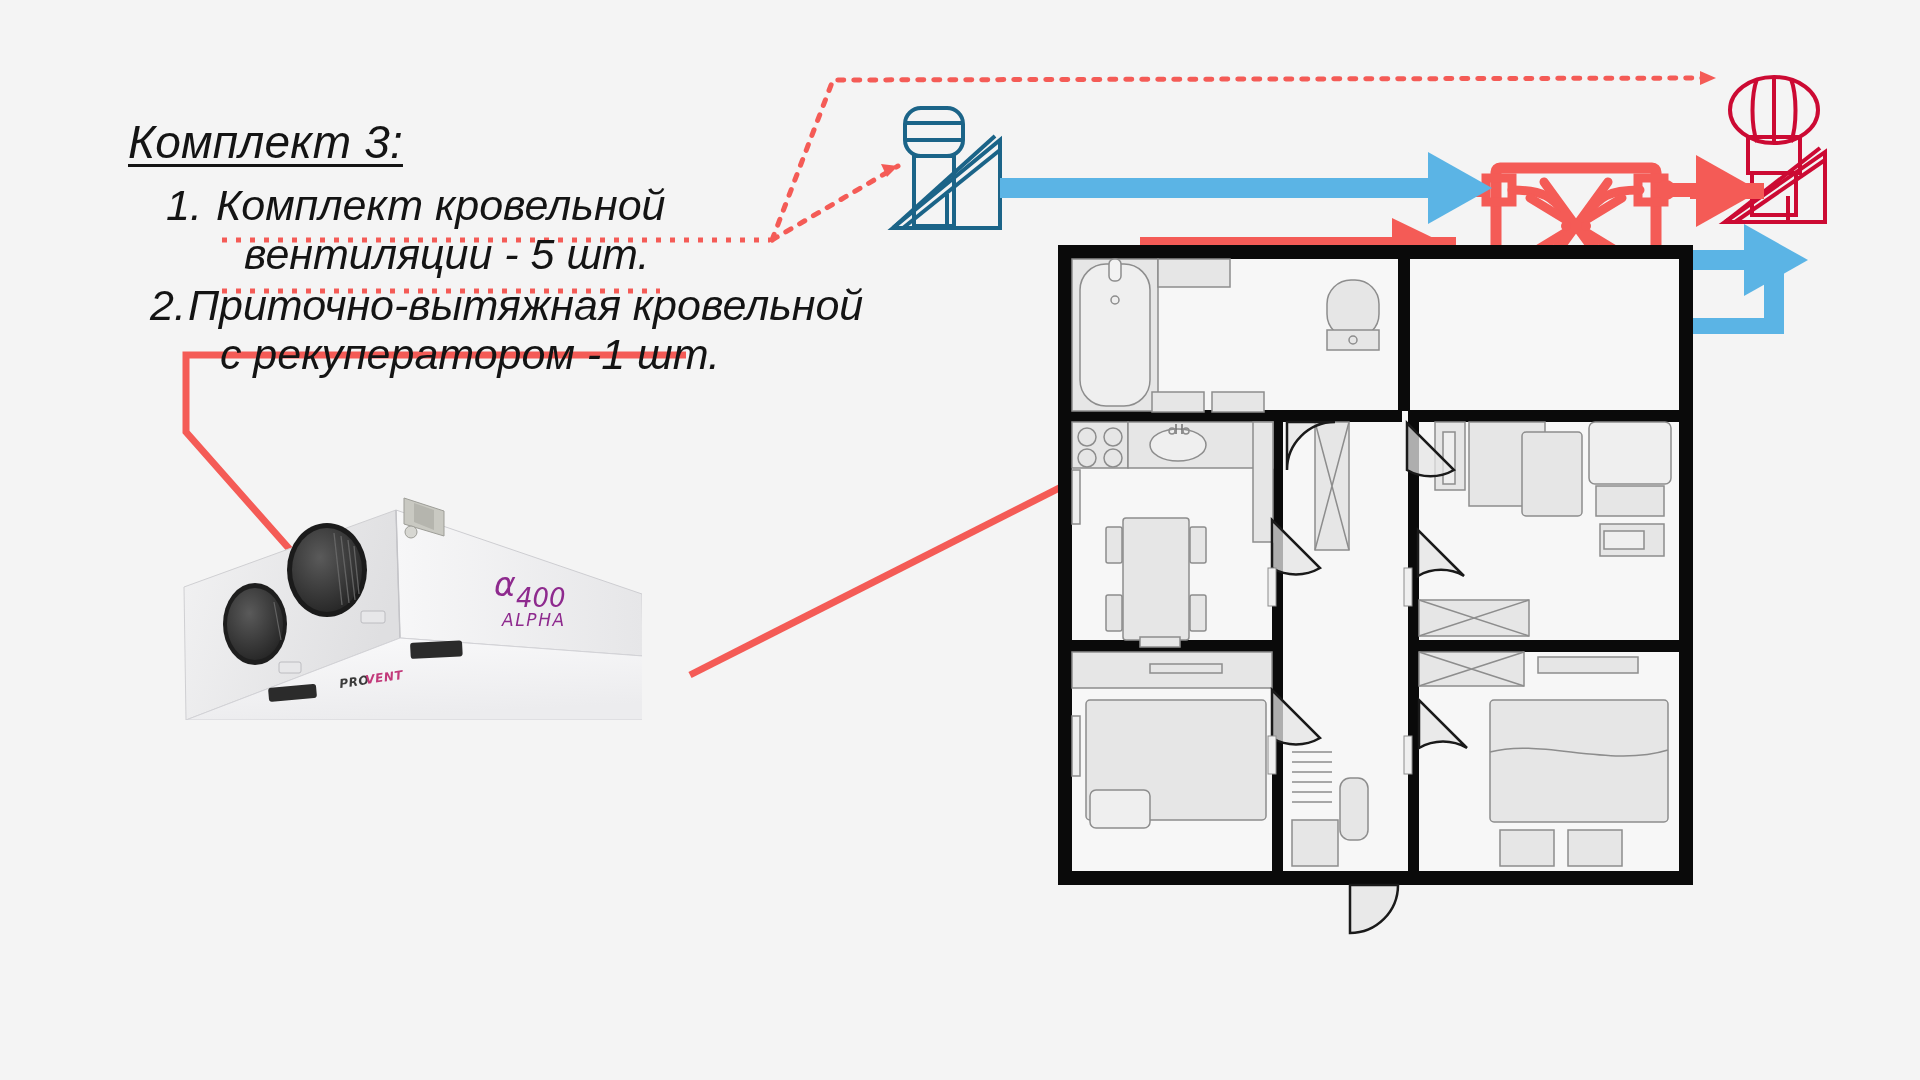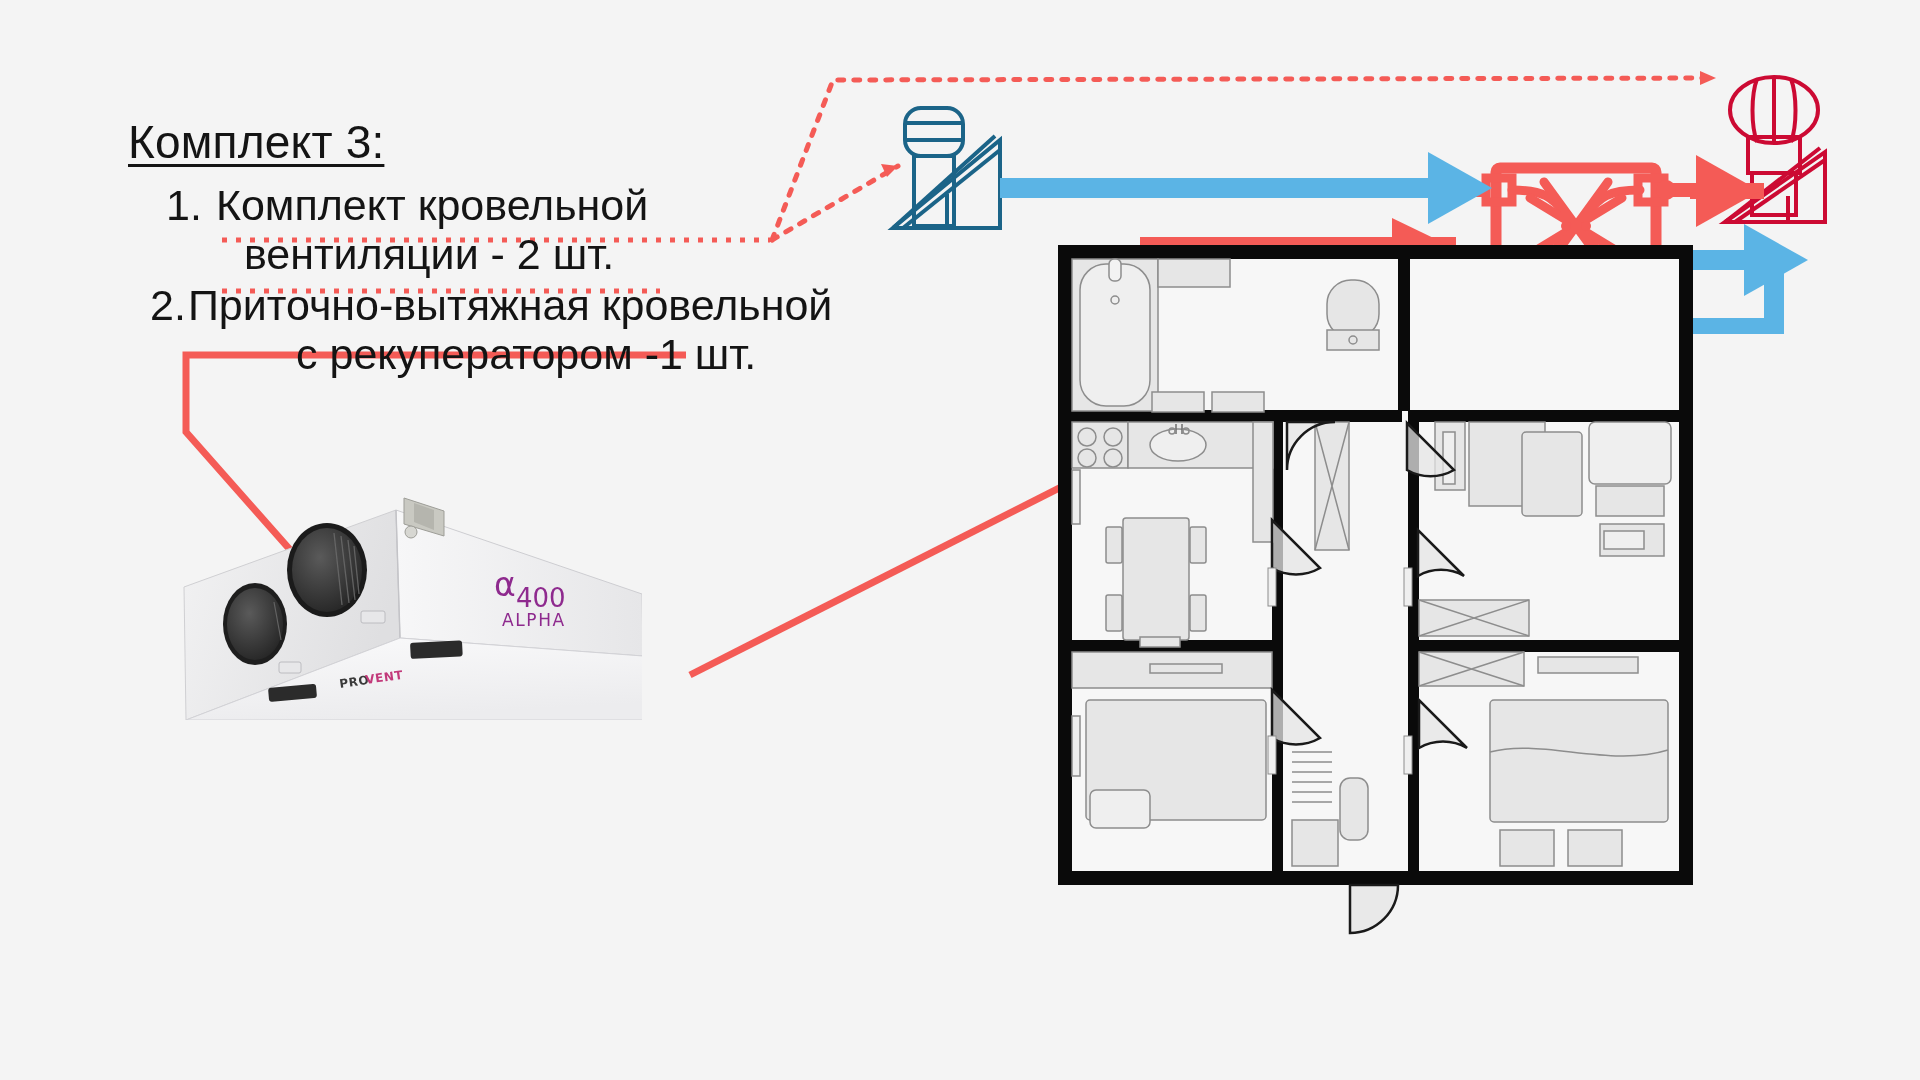--- a/index.html
+++ b/index.html
@@ -7,20 +7,21 @@
     margin: 0; padding: 0;
     width: 1920px; height: 1080px;
     background: #f4f4f4;
     font-family: "Liberation Sans", sans-serif;
     overflow: hidden;
   }
   #stage {
     position: relative;
     width: 1920px; height: 920px;
     background: #f4f4f4;
+    font-style: italic;
   }
   svg.layer {
     position: absolute; left: 0; top: 0;
     width: 1920px; height: 1080px;
     overflow: visible;
   }
 
   
   #textblock {
     position: absolute;
@@ -46,21 +47,21 @@
     line-height: 1.14;
     white-space: nowrap;
   }
   .kit-item .num { flex: 0 0 auto; }
   .kit-item .body { flex: 0 0 auto; }
   .item1 { margin-left: 38px; }
   .item1 .num { margin-right: 14px; }
   .item1 .l2 { display: block; margin-left: 28px; }
   .item2 { margin-left: 22px; margin-top: 2px; }
   .item2 .num { margin-right: 2px; }
-  .item2 .l2 { display: block; margin-left: 32px; text-align: center; }
+  .item2 .l2 { display: block; margin-left: 32px; }
 
   
   #unit-photo {
     position: absolute;
     left: 182px; top: 470px;
     width: 460px; height: 250px;
     z-index: 30;
   }
   .alpha-wordmark {
     font-family: "DejaVu Sans", sans-serif;
@@ -76,21 +77,21 @@
 
 <div id="stage">
 
   <div id="textblock">
     <div id="kit-title">Комплект 3:</div>
     <ul class="kit-list">
       <li class="kit-item item1">
         <span class="num">1.</span>
         <span class="body">
           <span class="l1">Комплект кровельной</span>
-          <span class="l2">вентиляции - 2 шт.</span>
+          <span class="l2">вентиляции - 5 шт.</span>
         </span>
       </li>
       <li class="kit-item item2">
         <span class="num">2.</span>
         <span class="body">
           <span class="l1">Приточно-вытяжная кровельной</span>
           <span class="l2">с рекуператором -1 шт.</span>
         </span>
       </li>
     </ul>

